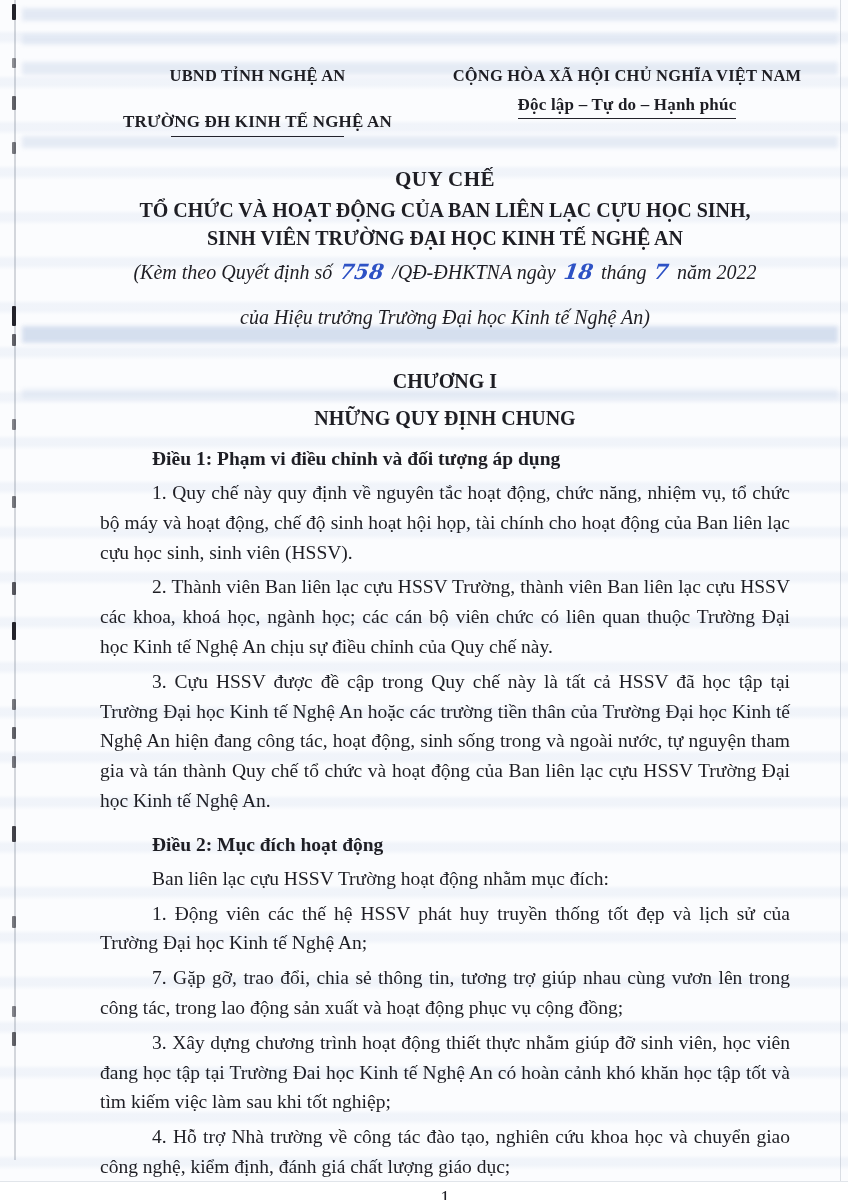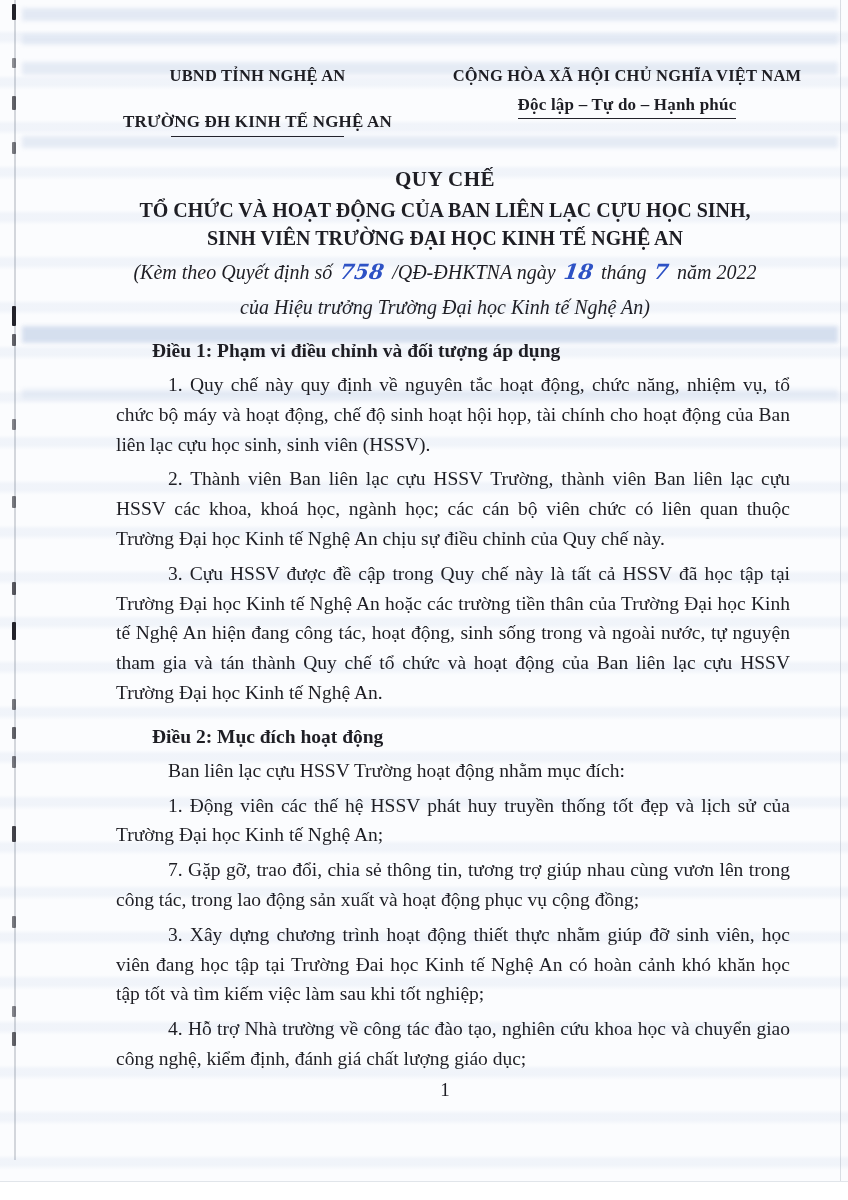--- a/index.html
+++ b/index.html
@@ -45,21 +45,21 @@
   .t2{font-size:20px;font-weight:700;line-height:28px;margin-top:4px;}
   .subtitle{font-size:20px;font-style:italic;line-height:29px;margin-top:5px;}
   .ink{color:#2e52c5;font-weight:600;font-family:"DejaVu Serif",serif;display:inline-block;transform:skewX(-8deg);padding:0 3px;font-size:21px;}
   
   .chapter{text-align:center;margin-top:38px;position:relative;z-index:2;}
   .chapter-no{font-size:20px;font-weight:700;}
   .chapter-title{font-size:20px;font-weight:700;margin-top:14px;}
   
   .body-text{position:relative;z-index:2;margin-top:12px;}
   .art-heading{font-size:19.5px;font-weight:700;text-indent:52px;margin:14px 0 4px 0;line-height:30px;}
-  .para{font-size:19.5px;line-height:29.8px;text-align:justify;text-indent:52px;margin:0 0 5px 16px;}
+  .para{font-size:19.5px;line-height:29.8px;text-align:justify;text-indent:52px;margin:0 0 5px 0;}
   .page-number{text-align:center;font-size:19px;margin-top:4px;position:relative;z-index:2;}
 </style>
 </head>
 <body>
 
 <div class="page">
 
   <div class="ghost g1"></div>
   <div class="ghost g2"></div>
   <div class="ghost g3"></div>
@@ -97,23 +97,27 @@
       <div class="hdr-line1">CỘNG HÒA XÃ HỘI CHỦ NGHĨA VIỆT NAM</div>
       <div class="hdr-line2"><span class="u-part">Độc lập – Tự do – Hạnh phúc</span></div>
     </div>
   </header>
 
   <section class="title-block">
     <div class="t1">QUY CHẾ</div>
     <div class="t2">TỔ CHỨC VÀ HOẠT ĐỘNG CỦA BAN LIÊN LẠC CỰU HỌC SINH,</div>
     <div class="t2" style="margin-top:0;">SINH VIÊN TRƯỜNG ĐẠI HỌC KINH TẾ NGHỆ AN</div>
     <div class="subtitle"><span>(Kèm theo Quyết định số </span><span class="ink">758</span><span> /QĐ-ĐHKTNA ngày </span><span class="ink">18</span><span> tháng </span><span class="ink">7</span><span> năm 2022</span></div>
-    <div class="subtitle" style="margin-top:6px;">của Hiệu trưởng Trường Đại học Kinh tế Nghệ An)</div>
+    <div class="subtitle" style="margin-top:16px;">của Hiệu trưởng Trường Đại học Kinh tế Nghệ An)</div>
   </section>
 
+  <section class="chapter">
+    <div class="chapter-no">CHƯƠNG I</div>
+    <div class="chapter-title">NHỮNG QUY ĐỊNH CHUNG</div>
+  </section>
 
   <section class="body-text">
     <article>
       <h3 class="art-heading">Điều 1: Phạm vi điều chỉnh và đối tượng áp dụng</h3>
       <p class="para">1. Quy chế này quy định về nguyên tắc hoạt động, chức năng, nhiệm vụ, tổ chức bộ máy và hoạt động, chế độ sinh hoạt hội họp, tài chính cho hoạt động của Ban liên lạc cựu học sinh, sinh viên (HSSV).</p>
       <p class="para">2. Thành viên Ban liên lạc cựu HSSV Trường, thành viên Ban liên lạc cựu HSSV các khoa, khoá học, ngành học; các cán bộ viên chức có liên quan thuộc Trường Đại học Kinh tế Nghệ An chịu sự điều chỉnh của Quy chế này.</p>
       <p class="para">3. Cựu HSSV được đề cập trong Quy chế này là tất cả HSSV đã học tập tại Trường Đại học Kinh tế Nghệ An hoặc các trường tiền thân của Trường Đại học Kinh tế Nghệ An hiện đang công tác, hoạt động, sinh sống trong và ngoài nước, tự nguyện tham gia và tán thành Quy chế tổ chức và hoạt động của Ban liên lạc cựu HSSV Trường Đại học Kinh tế Nghệ An.</p>
     </article>
     <article>
       <h3 class="art-heading">Điều 2: Mục đích hoạt động</h3>

